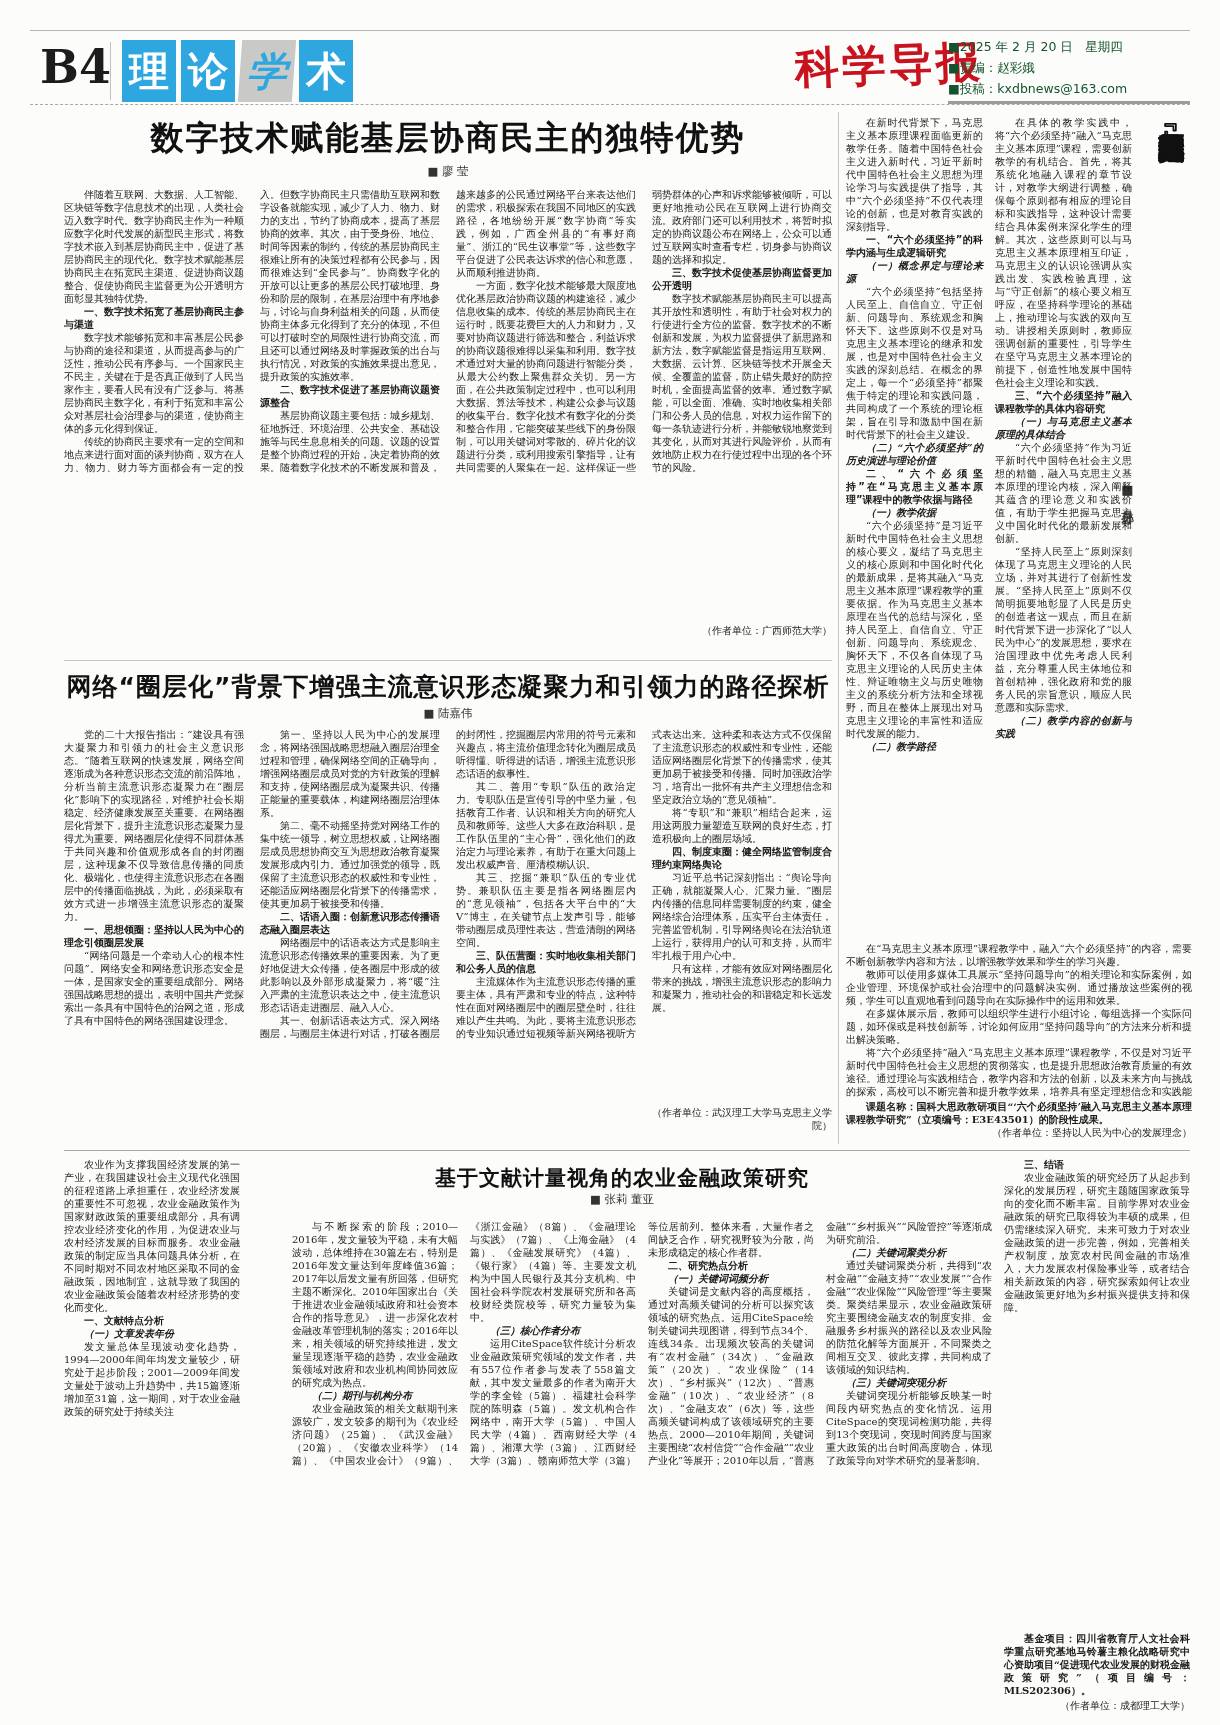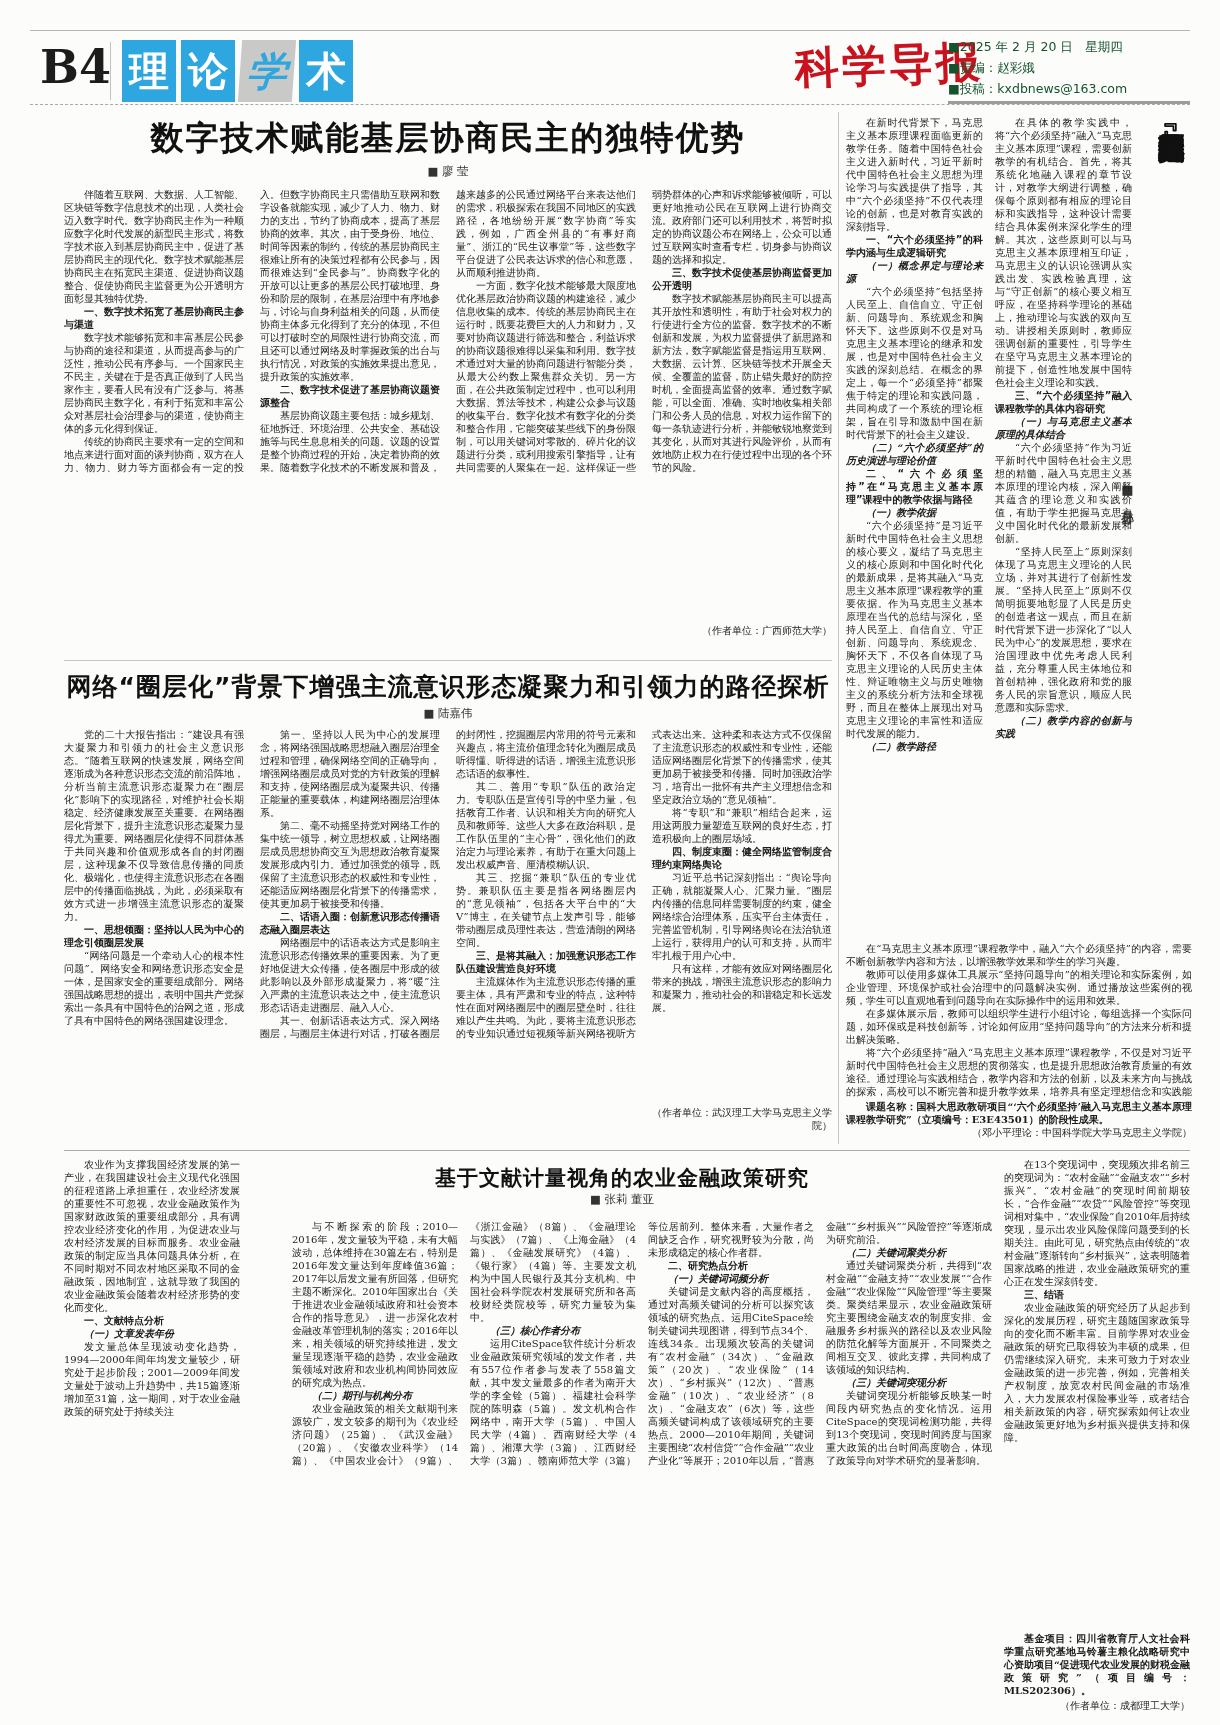--- a/index.html
+++ b/index.html
@@ -110,21 +110,21 @@
       <p>党的二十大报告指出：“建设具有强大凝聚力和引领力的社会主义意识形态。”随着互联网的快速发展，网络空间逐渐成为各种意识形态交流的前沿阵地，分析当前主流意识形态凝聚力在“圈层化”影响下的实现路径，对维护社会长期稳定、经济健康发展至关重要。在网络圈层化背景下，提升主流意识形态凝聚力显得尤为重要。网络圈层化使得不同群体基于共同兴趣和价值观形成各自的封闭圈层，这种现象不仅导致信息传播的同质化、极端化，也使得主流意识形态在各圈层中的传播面临挑战，为此，必须采取有效方式进一步增强主流意识形态的凝聚力。</p>
       <p class="sh">一、思想领圈：坚持以人民为中心的理念引领圈层发展</p>
       <p>“网络问题是一个牵动人心的根本性问题”。网络安全和网络意识形态安全是一体，是国家安全的重要组成部分。网络强国战略思想的提出，表明中国共产党探索出一条具有中国特色的治网之道，形成了具有中国特色的网络强国建设理念。</p>
       <p>第一、坚持以人民为中心的发展理念，将网络强国战略思想融入圈层治理全过程和管理，确保网络空间的正确导向，增强网络圈层成员对党的方针政策的理解和支持，使网络圈层成为凝聚共识、传播正能量的重要载体，构建网络圈层治理体系。</p>
       <p>第二、毫不动摇坚持党对网络工作的集中统一领导，树立思想权威，让网络圈层成员思想协商交互为思想政治教育凝聚发展形成内引力。通过加强党的领导，既保留了主流意识形态的权威性和专业性，还能适应网络圈层化背景下的传播需求，使其更加易于被接受和传播。</p>
       <p class="sh">二、话语入圈：创新意识形态传播语态融入圈层表达</p>
       <p>网络圈层中的话语表达方式是影响主流意识形态传播效果的重要因素。为了更好地促进大众传播，使各圈层中形成的彼此影响以及外部形成凝聚力，将“暖”注入严肃的主流意识表达之中，使主流意识形态话语走进圈层、融入人心。</p>
       <p>其一、创新话语表达方式。深入网络圈层，与圈层主体进行对话，打破各圈层的封闭性，挖掘圈层内常用的符号元素和兴趣点，将主流价值理念转化为圈层成员听得懂、听得进的话语，增强主流意识形态话语的叙事性。</p>
       <p>其二、善用“专职”队伍的政治定力。专职队伍是宣传引导的中坚力量，包括教育工作者、认识和相关方向的研究人员和教师等。这些人大多在政治科职，是工作队伍里的“主心骨”，强化他们的政治定力与理论素养，有助于在重大问题上发出权威声音、厘清模糊认识。</p>
       <p>其三、挖掘“兼职”队伍的专业优势。兼职队伍主要是指各网络圈层内的“意见领袖”，包括各大平台中的“大 V”博主，在关键节点上发声引导，能够带动圈层成员理性表达，营造清朗的网络空间。</p>
-      <p class="sh">三、是将其融入：加强意识形态工作队伍建设营造良好环境</p>
+      <p class="sh">三、队伍营圈：实时地收集相关部门和公务人员的信息</p>
       <p>主流媒体作为主流意识形态传播的重要主体，具有严肃和专业的特点，这种特性在面对网络圈层中的圈层壁垒时，往往难以产生共鸣。为此，要将主流意识形态的专业知识通过短视频等新兴网络视听方式表达出来。这种柔和表达方式不仅保留了主流意识形态的权威性和专业性，还能适应网络圈层化背景下的传播需求，使其更加易于被接受和传播。同时加强政治学习，培育出一批怀有共产主义理想信念和坚定政治立场的“意见领袖”。</p>
       <p>将“专职”和“兼职”相结合起来，运用这两股力量塑造互联网的良好生态，打造积极向上的圈层场域。</p>
       <p class="sh">四、制度束圈：健全网络监管制度合理约束网络舆论</p>
       <p>习近平总书记深刻指出：“舆论导向正确，就能凝聚人心、汇聚力量。”圈层内传播的信息同样需要制度的约束，健全网络综合治理体系，压实平台主体责任，完善监管机制，引导网络舆论在法治轨道上运行，获得用户的认可和支持，从而牢牢扎根于用户心中。</p>
       <p>只有这样，才能有效应对网络圈层化带来的挑战，增强主流意识形态的影响力和凝聚力，推动社会的和谐稳定和长远发展。</p>
     </div>
   <div class="attr" style="right:388px;top:1106px;width:180px;">（作者单位：武汉理工大学马克思主义学院）</div>
 
   <div class="vline-c"></div>
   <div class="artC-vtitle hdg">『六个必须坚持』的理论内涵及其在马克思主义基本原理教学中的应用研究</div>
@@ -147,21 +147,21 @@
       <p class="sh2">（二）教学内容的创新与实践</p>
     </div>
   <div class="artC-wide body-cols">
       <p>在“马克思主义基本原理”课程教学中，融入“六个必须坚持”的内容，需要不断创新教学内容和方法，以增强教学效果和学生的学习兴趣。</p>
       <p>教师可以使用多媒体工具展示“坚持问题导向”的相关理论和实际案例，如企业管理、环境保护或社会治理中的问题解决实例。通过播放这些案例的视频，学生可以直观地看到问题导向在实际操作中的运用和效果。</p>
       <p>在多媒体展示后，教师可以组织学生进行小组讨论，每组选择一个实际问题，如环保或是科技创新等，讨论如何应用“坚持问题导向”的方法来分析和提出解决策略。</p>
       <p>将“六个必须坚持”融入“马克思主义基本原理”课程教学，不仅是对习近平新时代中国特色社会主义思想的贯彻落实，也是提升思想政治教育质量的有效途径。通过理论与实践相结合，教学内容和方法的创新，以及未来方向与挑战的探索，高校可以不断完善和提升教学效果，培养具有坚定理想信念和实践能力的高素质人才。</p>
     </div>
   <div class="artC-note">
     <p class="n">课题名称：国科大思政教研项目“‘六个必须坚持’融入马克思主义基本原理课程教学研究”（立项编号：E3E43501）的阶段性成果。</p>
-    <p class="a">（邓小平理论：中国科学院大学马克思主义学院）</p>
+    <p class="a">（作者单位：坚持以人民为中心的发展理念）</p>
   </div>
 
   <div class="divBD"></div>
   <div class="artD">
     <div class="c1 body-cols">
         <p>农业作为支撑我国经济发展的第一产业，在我国建设社会主义现代化强国的征程道路上承担重任，农业经济发展的重要性不可忽视，农业金融政策作为国家财政政策的重要组成部分，具有调控农业经济变化的作用，为促进农业与农村经济发展的目标而服务。农业金融政策的制定应当具体问题具体分析，在不同时期对不同农村地区采取不同的金融政策，因地制宜，这就导致了我国的农业金融政策会随着农村经济形势的变化而变化。</p>
         <p class="sh">一、文献特点分析</p>
         <p class="sh2">（一）文章发表年份</p>
         <p>发文量总体呈现波动变化趋势，1994—2000年间年均发文量较少，研究处于起步阶段；2001—2009年间发文量处于波动上升趋势中，共15篇逐渐增加至31篇，这一期间，对于农业金融政策的研究处于持续关注</p>
       </div>
@@ -180,21 +180,20 @@
           <p class="sh2">（一）关键词词频分析</p>
           <p>关键词是文献内容的高度概括，通过对高频关键词的分析可以探究该领域的研究热点。运用CiteSpace绘制关键词共现图谱，得到节点34个、连线34条。出现频次较高的关键词有“农村金融”（34次）、“金融政策”（20次）、“农业保险”（14次）、“乡村振兴”（12次）、“普惠金融”（10次）、“农业经济”（8次）、“金融支农”（6次）等，这些高频关键词构成了该领域研究的主要热点。2000—2010年期间，关键词主要围绕“农村信贷”“合作金融”“农业产业化”等展开；2010年以后，“普惠金融”“乡村振兴”“风险管控”等逐渐成为研究前沿。</p>
           <p class="sh2">（二）关键词聚类分析</p>
           <p>通过关键词聚类分析，共得到“农村金融”“金融支持”“农业发展”“合作金融”“农业保险”“风险管理”等主要聚类。聚类结果显示，农业金融政策研究主要围绕金融支农的制度安排、金融服务乡村振兴的路径以及农业风险的防范化解等方面展开，不同聚类之间相互交叉、彼此支撑，共同构成了该领域的知识结构。</p>
           <p class="sh2">（三）关键词突现分析</p>
           <p>关键词突现分析能够反映某一时间段内研究热点的变化情况。运用CiteSpace的突现词检测功能，共得到13个突现词，突现时间跨度与国家重大政策的出台时间高度吻合，体现了政策导向对学术研究的显著影响。</p>
         </div>
     </div>
     <div class="c6">
       <div class="b body-cols">
-          <p>在13个突现词中，突现频次排名前三的突现词为：“农村金融”“金融支农”“乡村振兴”。“农村金融”的突现时间前期较长，“合作金融”“农贷”“风险管控”等突现词相对集中，“农业保险”自2010年后持续突现，显示出农业风险保障问题受到的长期关注。由此可见，研究热点由传统的“农村金融”逐渐转向“乡村振兴”，这表明随着国家战略的推进，农业金融政策研究的重心正在发生深刻转变。</p>
           <p class="sh">三、结语</p>
           <p>农业金融政策的研究经历了从起步到深化的发展历程，研究主题随国家政策导向的变化而不断丰富。目前学界对农业金融政策的研究已取得较为丰硕的成果，但仍需继续深入研究。未来可致力于对农业金融政策的进一步完善，例如，完善相关产权制度，放宽农村民间金融的市场准入，大力发展农村保险事业等，或者结合相关新政策的内容，研究探索如何让农业金融政策更好地为乡村振兴提供支持和保障。</p>
         </div>
       <div class="note">
         <p class="n">基金项目：四川省教育厅人文社会科学重点研究基地马铃薯主粮化战略研究中心资助项目“促进现代农业发展的财税金融政策研究”（项目编号：MLS202306）。</p>
         <p class="a">（作者单位：成都理工大学）</p>
       </div>
     </div>
   </div>
 

